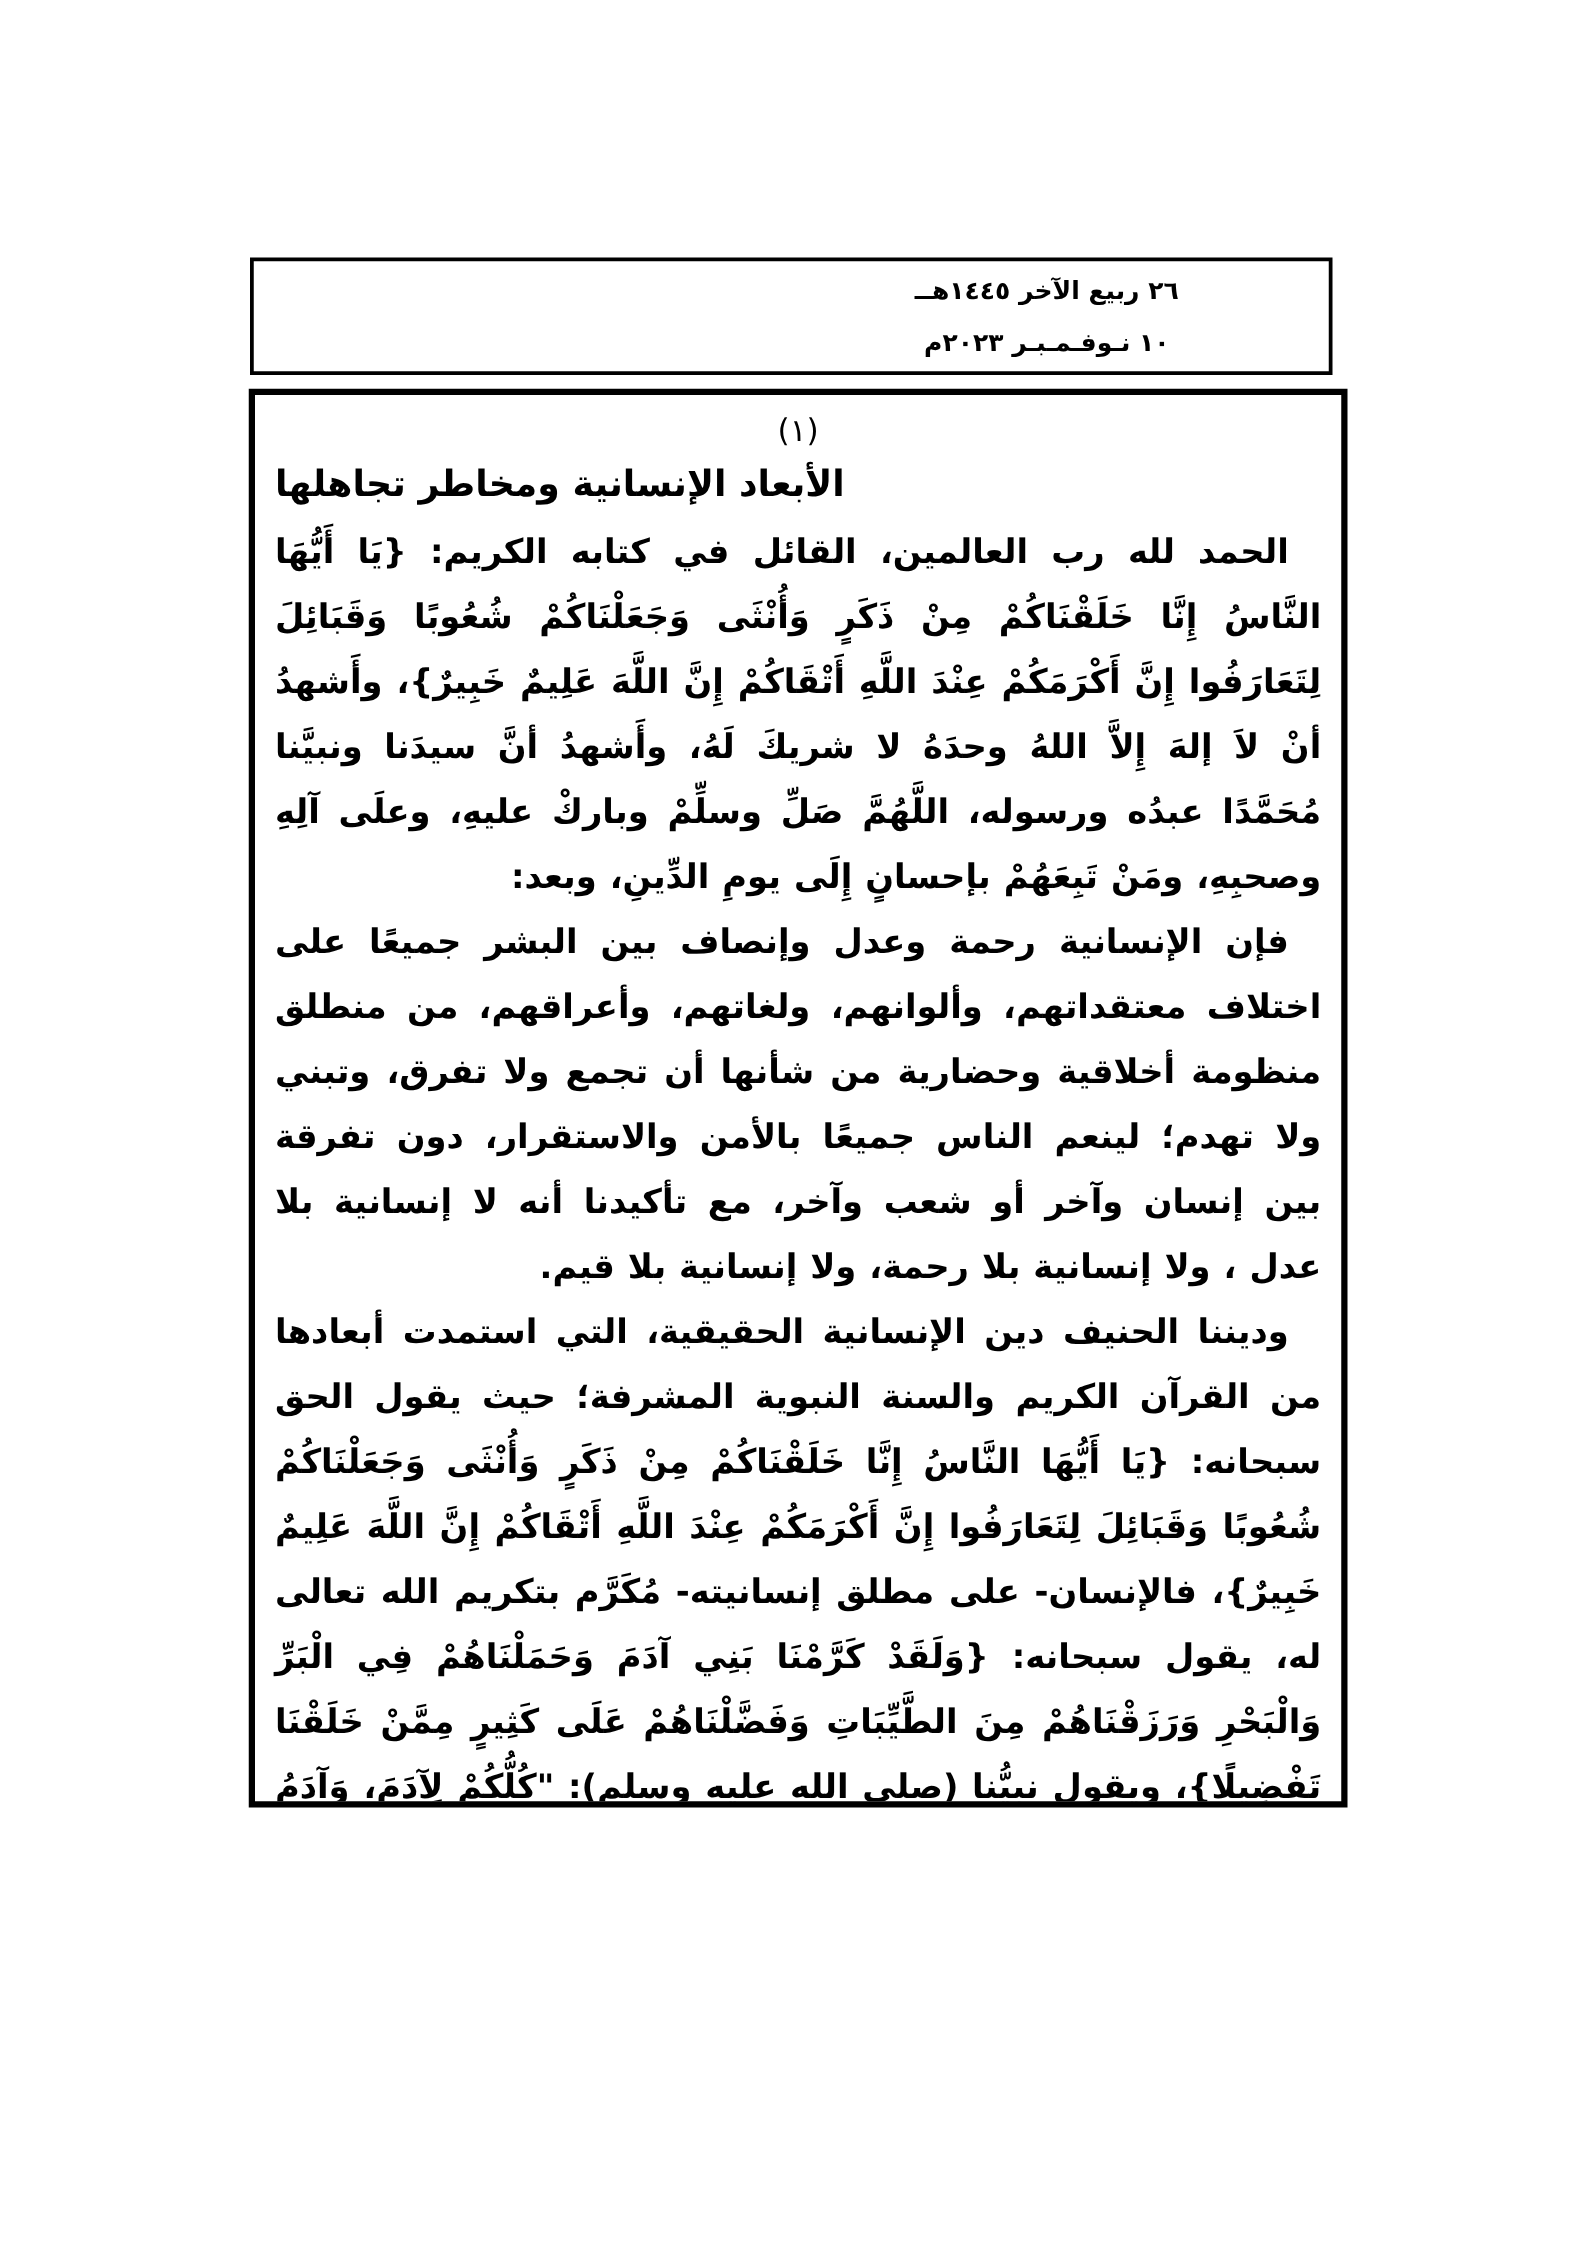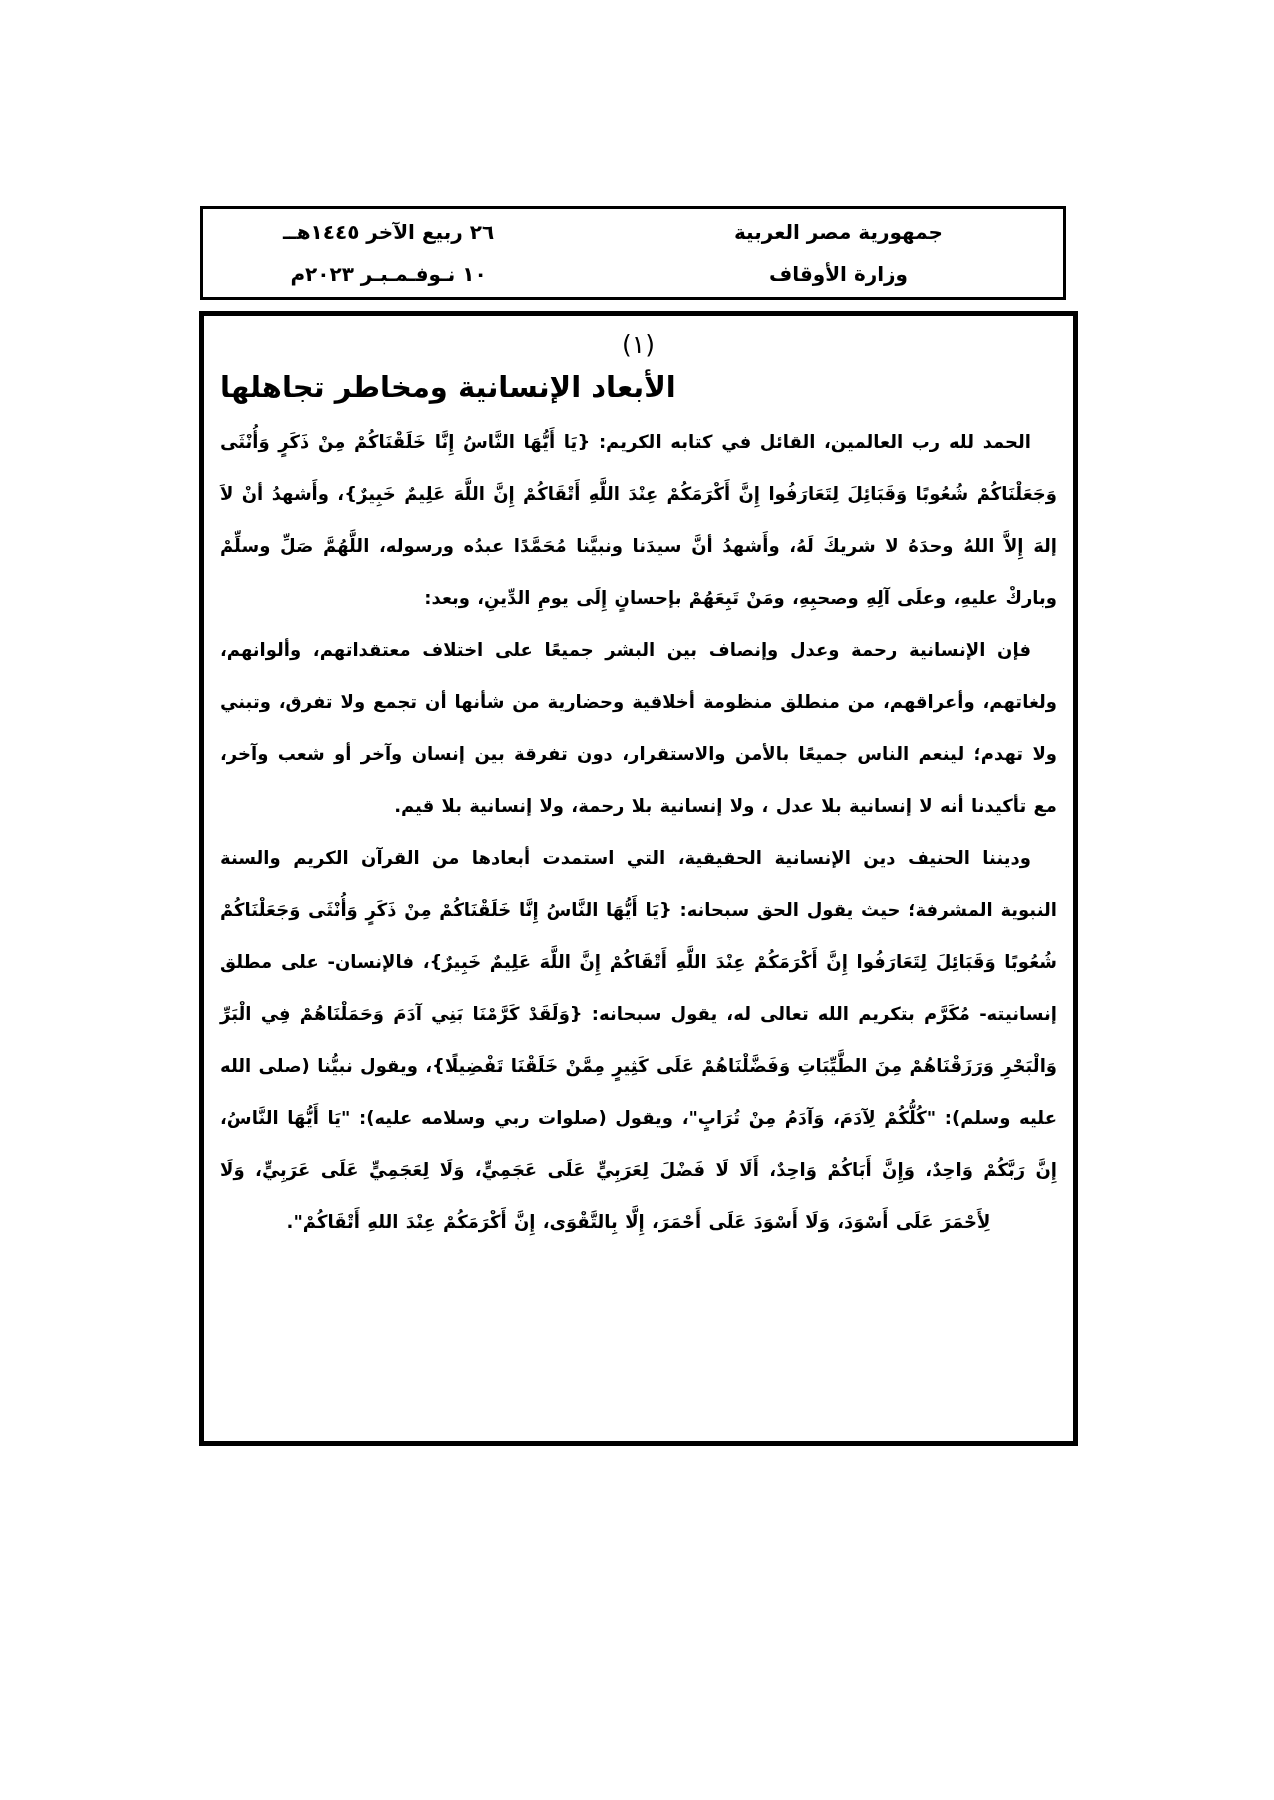--- a/index.html
+++ b/index.html
@@ -60,42 +60,38 @@
   }
   .doc-title {
     text-align: left;
     font-size: 29px;
     font-weight: 700;
     line-height: 46px;
     margin: 0 0 6px 0;
   }
   .body-text p {
     margin: 0;
-    font-size: 18px;
+    font-size: 27px;
     font-weight: 700;
     line-height: 52px;
     text-align: justify;
     text-justify: inter-word;
     text-indent: 26px;
     word-spacing: 1px;
   }
   .body-text p:last-of-type {
     text-align-last: center;
   }
 </style>
 </head>
 <body>
 
 <div class="page">
 
   <div class="header-box">
-    <div class="header-org">
-      <div>جمهورية مصر العربية</div>
-      <div>وزارة الأوقاف</div>
-    </div>
     <div class="header-dates">
       <div>٢٦ ربيع الآخر ١٤٤٥هــ</div>
       <div>١٠ نـوفـمـبـر ٢٠٢٣م</div>
     </div>
   </div>
 
   <div class="content-box">
     <div class="page-number">(١)</div>
     <h1 class="doc-title">الأبعاد الإنسانية ومخاطر تجاهلها</h1>
     <div class="body-text">

